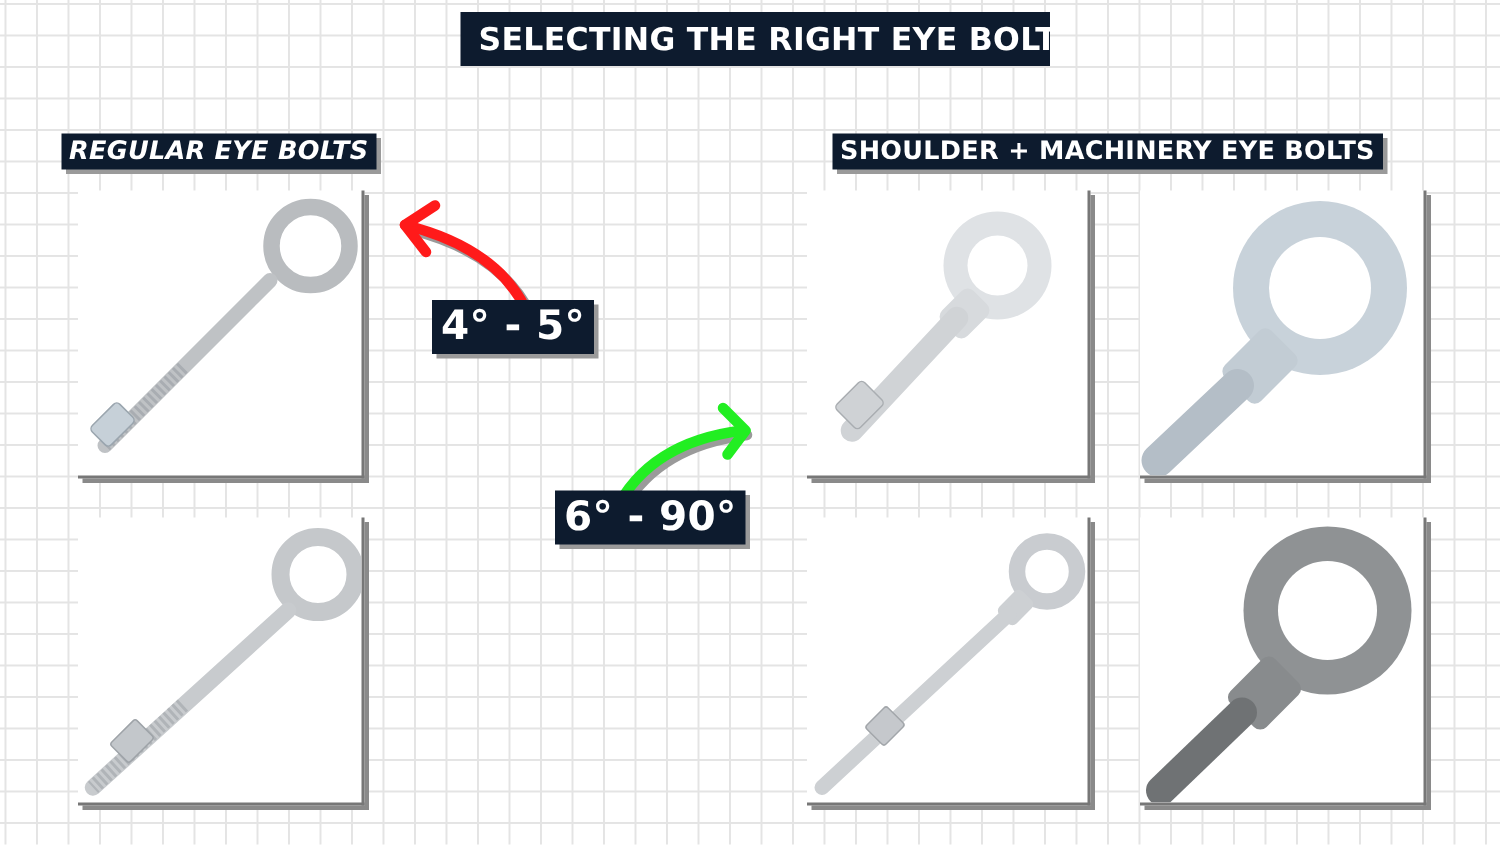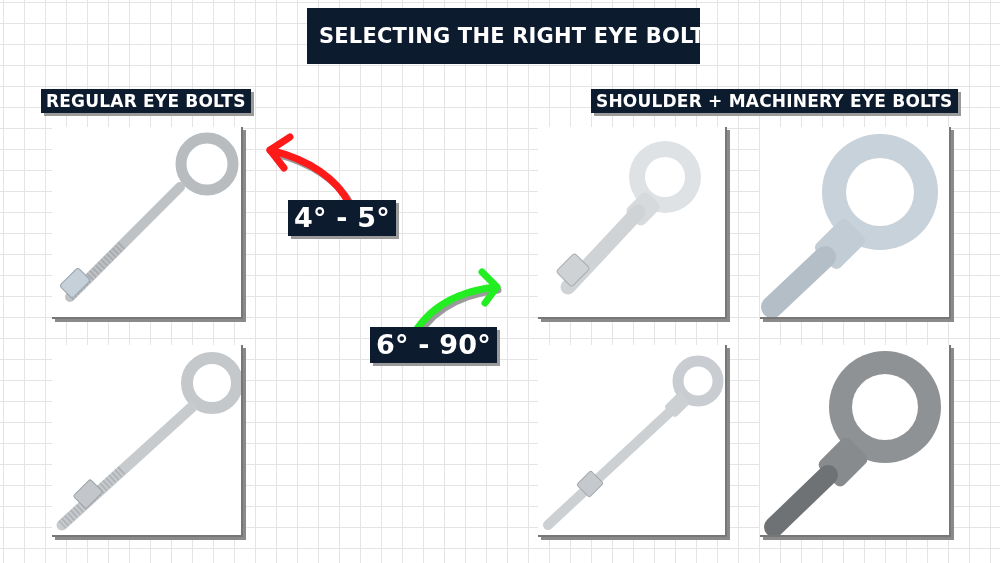--- a/index.html
+++ b/index.html
@@ -10,24 +10,24 @@
       linear-gradient(to right, #e4e4e4 1px, transparent 1px),
       linear-gradient(to bottom, #e4e4e4 1px, transparent 1px);
     background-size:21px 21px;
     background-position:3px 2px;
     font-family:"DejaVu Sans", sans-serif;
   }
   .label {
     position:absolute; background:#0d1b2e; color:#fff; font-weight:bold;
     white-space:nowrap; box-shadow:3px 3px 0 #9a9a9a; letter-spacing:0.2px;
   }
-  .title { left:307px; top:8px; height:36px; line-height:36px; padding:10px 12px; font-size:21px; box-shadow:none; width:369px; text-align:left; }
+  .title { left:307px; top:8px; height:36px; line-height:36px; padding:0 12px; font-size:21px; box-shadow:none; width:369px; text-align:left; }
   .sec { height:24px; line-height:24px; font-size:17px; padding:0 5px; }
-  .sec-left { left:41px; top:89px; }
-  .sec-right { left:555px; top:89px;margin-left:36px; }
+  .sec-left { left:41px; top:89px;font-style:italic; }
+  .sec-right { left:555px; top:89px; }
   .angle { font-size:27px; height:36px; line-height:36px; padding:0 6px; }
   .angle-red { left:288px; top:200px; }
   .angle-green { left:370px; top:327px; }
 
   .panel {
     position:absolute; background:#fff;
     box-shadow:3px 3px 0 #8a8a8a;
     border-right:2px solid #777; border-bottom:2px solid #777;
     overflow:hidden;
   }

